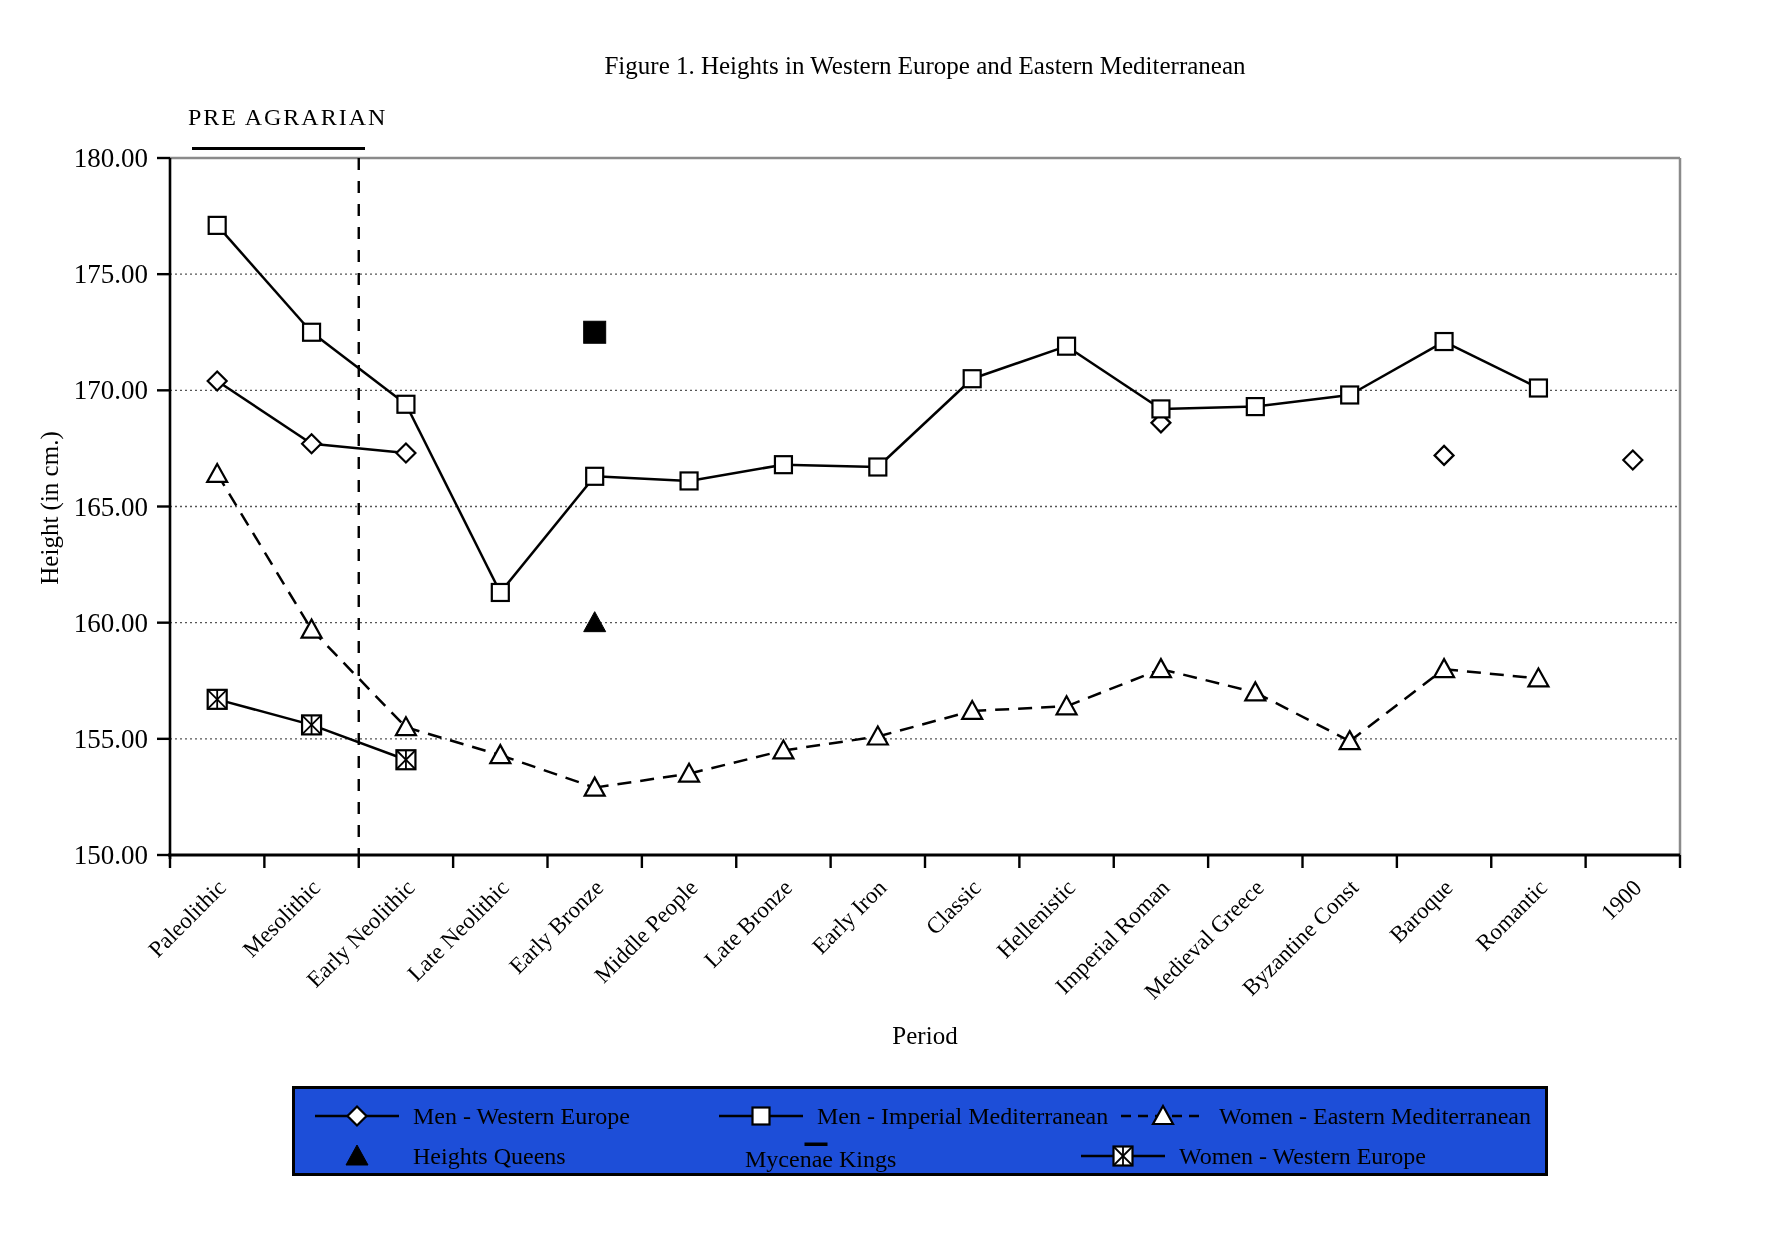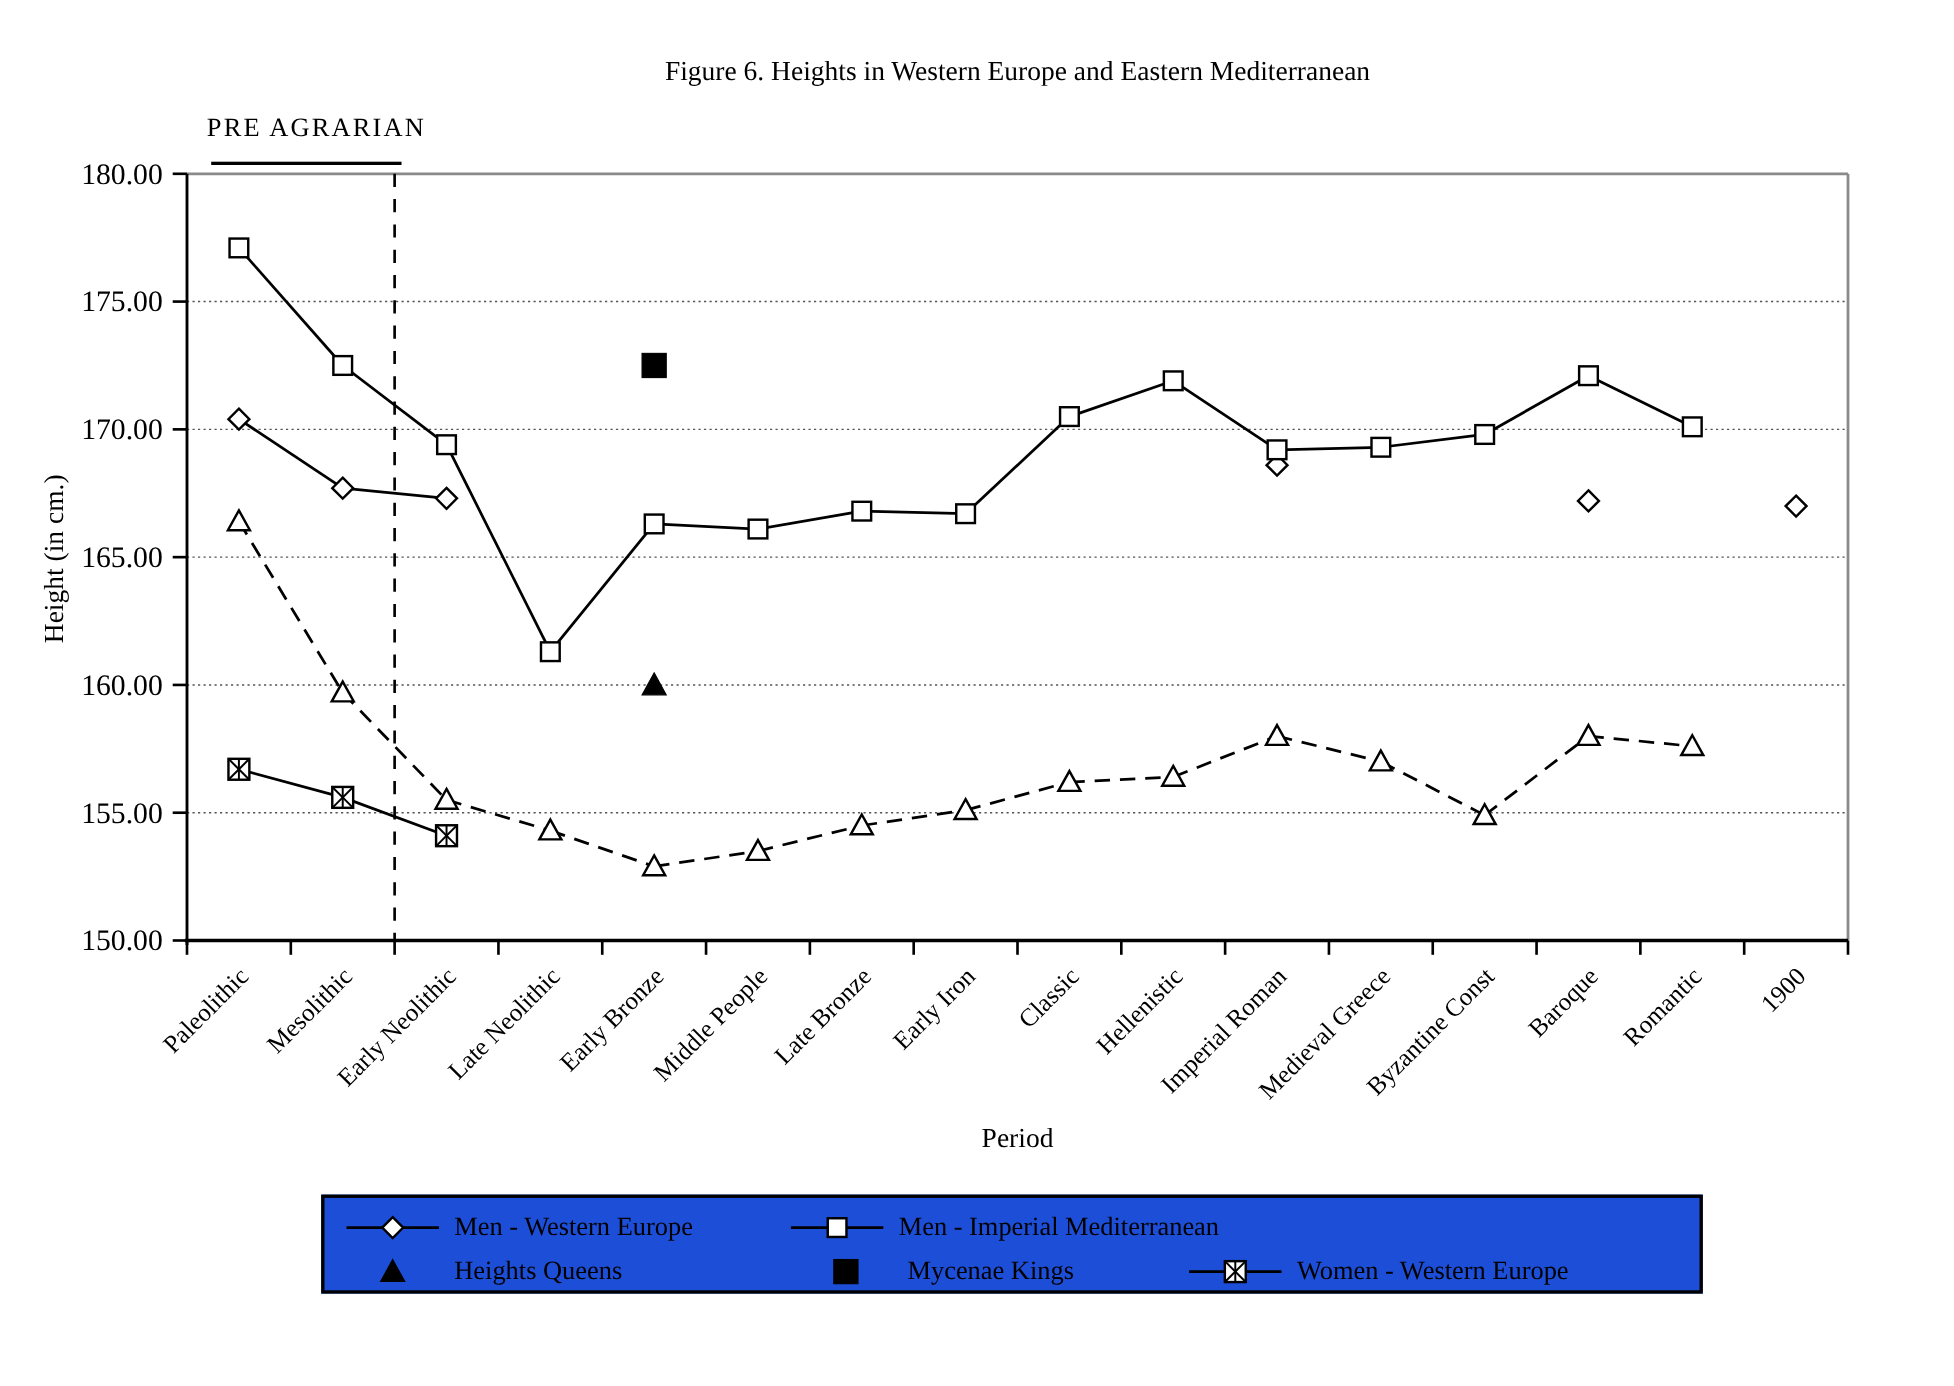--- a/index.html
+++ b/index.html
@@ -18,21 +18,21 @@
   .legend-box{position:absolute;left:292px;top:1086px;width:1256px;height:90px;
               border:3px solid #000;box-sizing:border-box;background:#1d4ed8;}
   .legend-item{position:absolute;display:flex;align-items:center;height:34px;}
   .legend-item span{font-size:24px;margin-left:10px;white-space:nowrap;}
 </style>
 </head>
 <body>
 
 <div class="page">
 
-  <div class="fig-title">Figure 6. Heights in Western Europe and Eastern Mediterranean</div>
+  <div class="fig-title">Figure 1. Heights in Western Europe and Eastern Mediterranean</div>
 
   <div class="pre-label">PRE  AGRARIAN</div>
   <div class="pre-underline"></div>
 
   <svg id="plot" width="1776" height="1260">
       <line x1="170" y1="738.8333333333334" x2="1680" y2="738.8333333333334" stroke="#555" stroke-width="1.3" stroke-dasharray="2 3"></line>
       <line x1="170" y1="622.6666666666666" x2="1680" y2="622.6666666666666" stroke="#555" stroke-width="1.3" stroke-dasharray="2 3"></line>
       <line x1="170" y1="506.5" x2="1680" y2="506.5" stroke="#555" stroke-width="1.3" stroke-dasharray="2 3"></line>
       <line x1="170" y1="390.3333333333333" x2="1680" y2="390.3333333333333" stroke="#555" stroke-width="1.3" stroke-dasharray="2 3"></line>
       <line x1="170" y1="274.16666666666663" x2="1680" y2="274.16666666666663" stroke="#555" stroke-width="1.3" stroke-dasharray="2 3"></line>
@@ -209,27 +209,34 @@
         </svg>
         <span>Men - Western Europe</span>
       </div>
       <div class="legend-item" style="left: 420px; top: 10px;">
         <svg width="92" height="30">
           <line x1="4" y1="15" x2="88" y2="15" stroke="#000" stroke-width="2.5"></line>
           <rect x="37.5" y="6.5" width="17" height="17" fill="#fff" stroke="#000" stroke-width="2.2"></rect>
         </svg>
         <span>Men - Imperial Mediterranean</span>
       </div>
+      <div class="legend-item" style="left: 822px; top: 10px;">
+        <svg width="92" height="30">
+          <line x1="4" y1="15" x2="88" y2="15" stroke="#000" stroke-width="2.5" stroke-dasharray="10 7"></line>
+          <path d="M 46 5 L 56 23 L 36 23 Z" fill="#fff" stroke="#000" stroke-width="2.2"></path>
+        </svg>
+        <span>Women - Eastern Mediterranean</span>
+      </div>
       <div class="legend-item" style="left: 16px; top: 50px;">
         <svg width="92" height="30">
           <path d="M 46 4 L 57 24 L 35 24 Z" fill="#000" stroke="#000"></path>
         </svg>
         <span>Heights Queens</span>
       </div>
-      <div class="legend-item" style="left: 428px; top: 50px;">
+      <div class="legend-item" style="left: 440px; top: 50px; flex-direction: column;">
         <svg width="92" height="30">
           <rect x="35" y="4" width="22" height="22" fill="#000" stroke="#000"></rect>
         </svg>
         <span>Mycenae Kings</span>
       </div>
       <div class="legend-item" style="left: 782px; top: 50px; justify-content: center;">
         <svg width="92" height="30">
           <line x1="4" y1="15" x2="88" y2="15" stroke="#000" stroke-width="2.5"></line>
           <g>
             <rect x="36.5" y="5.5" width="19" height="19" fill="#fff" stroke="#000" stroke-width="2.2"></rect>

